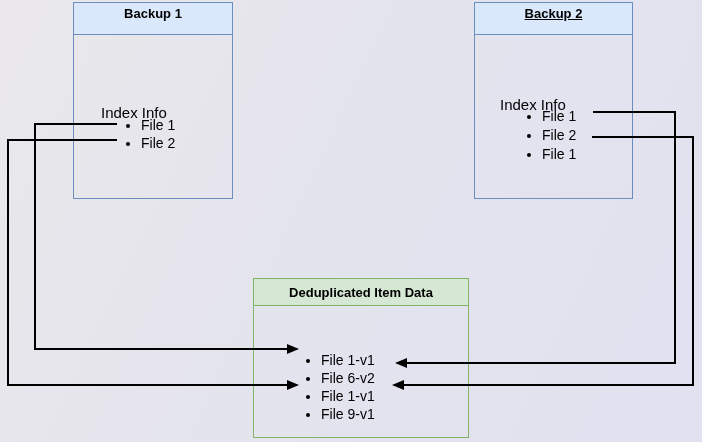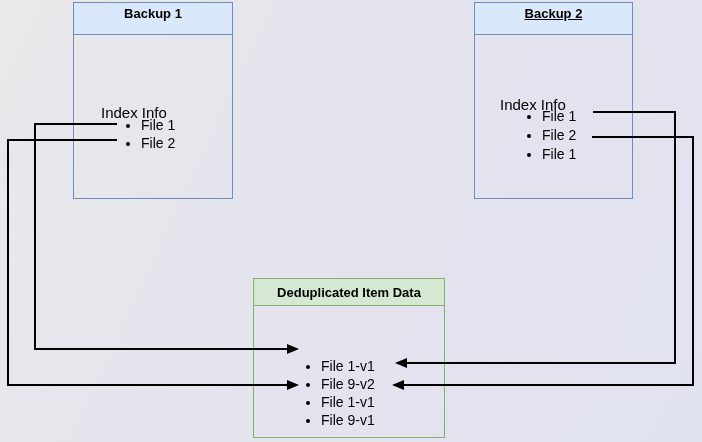--- a/index.html
+++ b/index.html
@@ -46,40 +46,40 @@
     border-color: var(--backup-stroke, #6c8ebf);
   }
   .node.green { border-color: var(--dedup-stroke, #82b366); }
   .node.green .node-header {
     height: 27px; line-height: 27px;
     background: var(--dedup-fill, #d5e8d4);
     border-color: var(--dedup-stroke, #82b366);
   }
   #backup1 { left: 73px;  top: 2px;   width: 160px; height: 197px; }
   #backup2 { left: 474px; top: 2px;   width: 159px; height: 197px; text-decoration: underline; }
-  #dedup   { left: 253px; top: 278px; width: 192px; height: 160px; }
+  #dedup   { left: 253px; top: 278px; width: 216px; height: 160px; }
   .node-sub {
     position: absolute;
     font-size: 15px;
     white-space: nowrap;
     margin-top: 40px;
   }
   #backup1 .node-sub { left: 27px; top: 61px; }
   #backup2 .node-sub { left: 25px; top: 53px; }
   .file-list {
     position: absolute;
     margin: 0;
     padding: 0 0 0 19px;
     font-size: 14px;
     list-style: disc;
     white-space: nowrap;
   }
   #backup1 .file-list { left: 48px; top: 113px; line-height: 18px; }
   #backup2 .file-list { left: 48px; top: 104px; line-height: 19px; }
-  #dedup   .file-list { left: 48px; top: 78px;  line-height: 18px; }
+  #dedup   .file-list { left: 48px; top: 72px;  line-height: 18px; }
 </style>
 </head>
 <body>
 
 <div class="canvas">
 
   <svg class="connector-layer" width="702" height="442" viewBox="0 0 702 442" xmlns="http://www.w3.org/2000/svg">
     <defs>
       <marker id="arrow" markerWidth="6" markerHeight="5" refX="5" refY="2.5" orient="auto" markerUnits="strokeWidth">
         <path d="M0,0 L6,2.5 L0,5 Z" fill="#000"></path>
@@ -108,19 +108,19 @@
         <li>File 1</li>
         <li>File 2</li>
         <li>File 1</li>
       </ul>
   </div>
 
   <div class="node green" id="dedup">
     <div class="node-header">Deduplicated Item Data</div>
     <ul class="file-list">
         <li>File 1-v1</li>
-        <li>File 9-v2</li>
+        <li>File 6-v2</li>
         <li>File 1-v1</li>
         <li>File 9-v1</li>
       </ul>
   </div>
 
 </div>
 
 </body></html>

